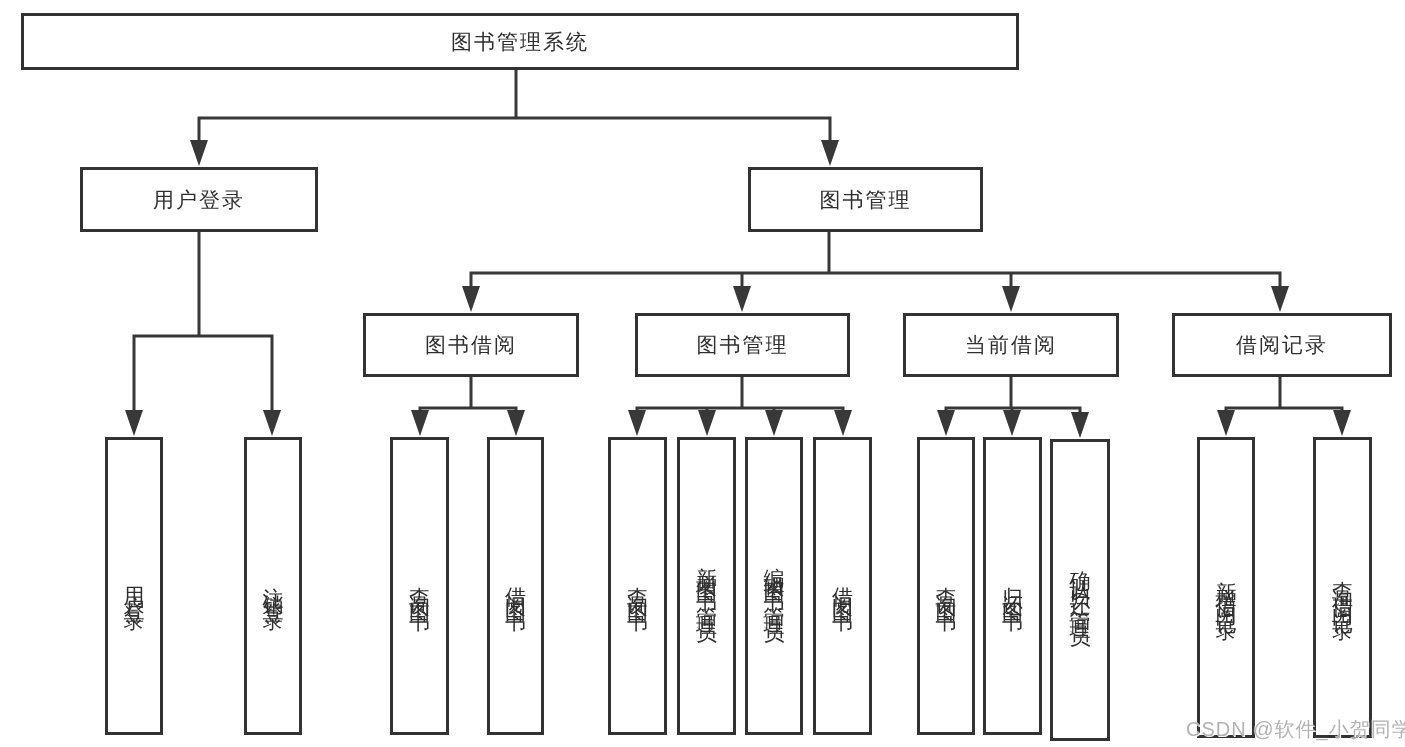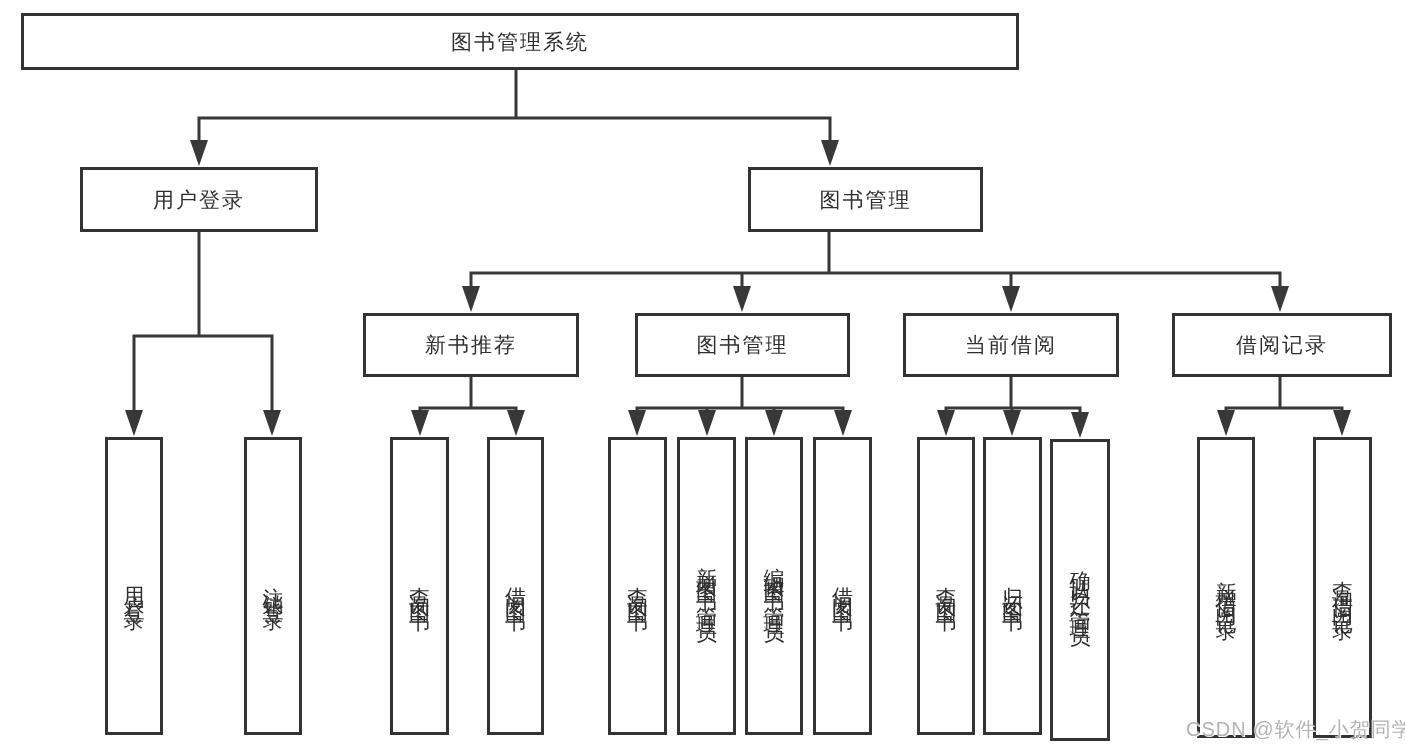--- a/index.html
+++ b/index.html
@@ -125,21 +125,21 @@
       <path d="M1217 410 H1235 L1226 436 Z"></path>
       <path d="M1333 410 H1351 L1342 436 Z"></path>
     </g>
   </svg>
 
   <div class="node n-root">图书管理系统</div>
 
   <div class="node n-login">用户登录</div>
   <div class="node n-mgmt">图书管理</div>
 
-  <div class="node n-newbook">新书推荐</div>
+  <div class="node n-newbook">图书借阅</div>
   <div class="node n-borrow">图书管理</div>
   <div class="node n-current">当前借阅</div>
   <div class="node n-records">借阅记录</div>
 
   <div class="vbox lf lf-login1">
     <span>用户登录</span>
   </div>
   <div class="vbox lf lf-login2">
     <span>注销登录</span>
   </div>

